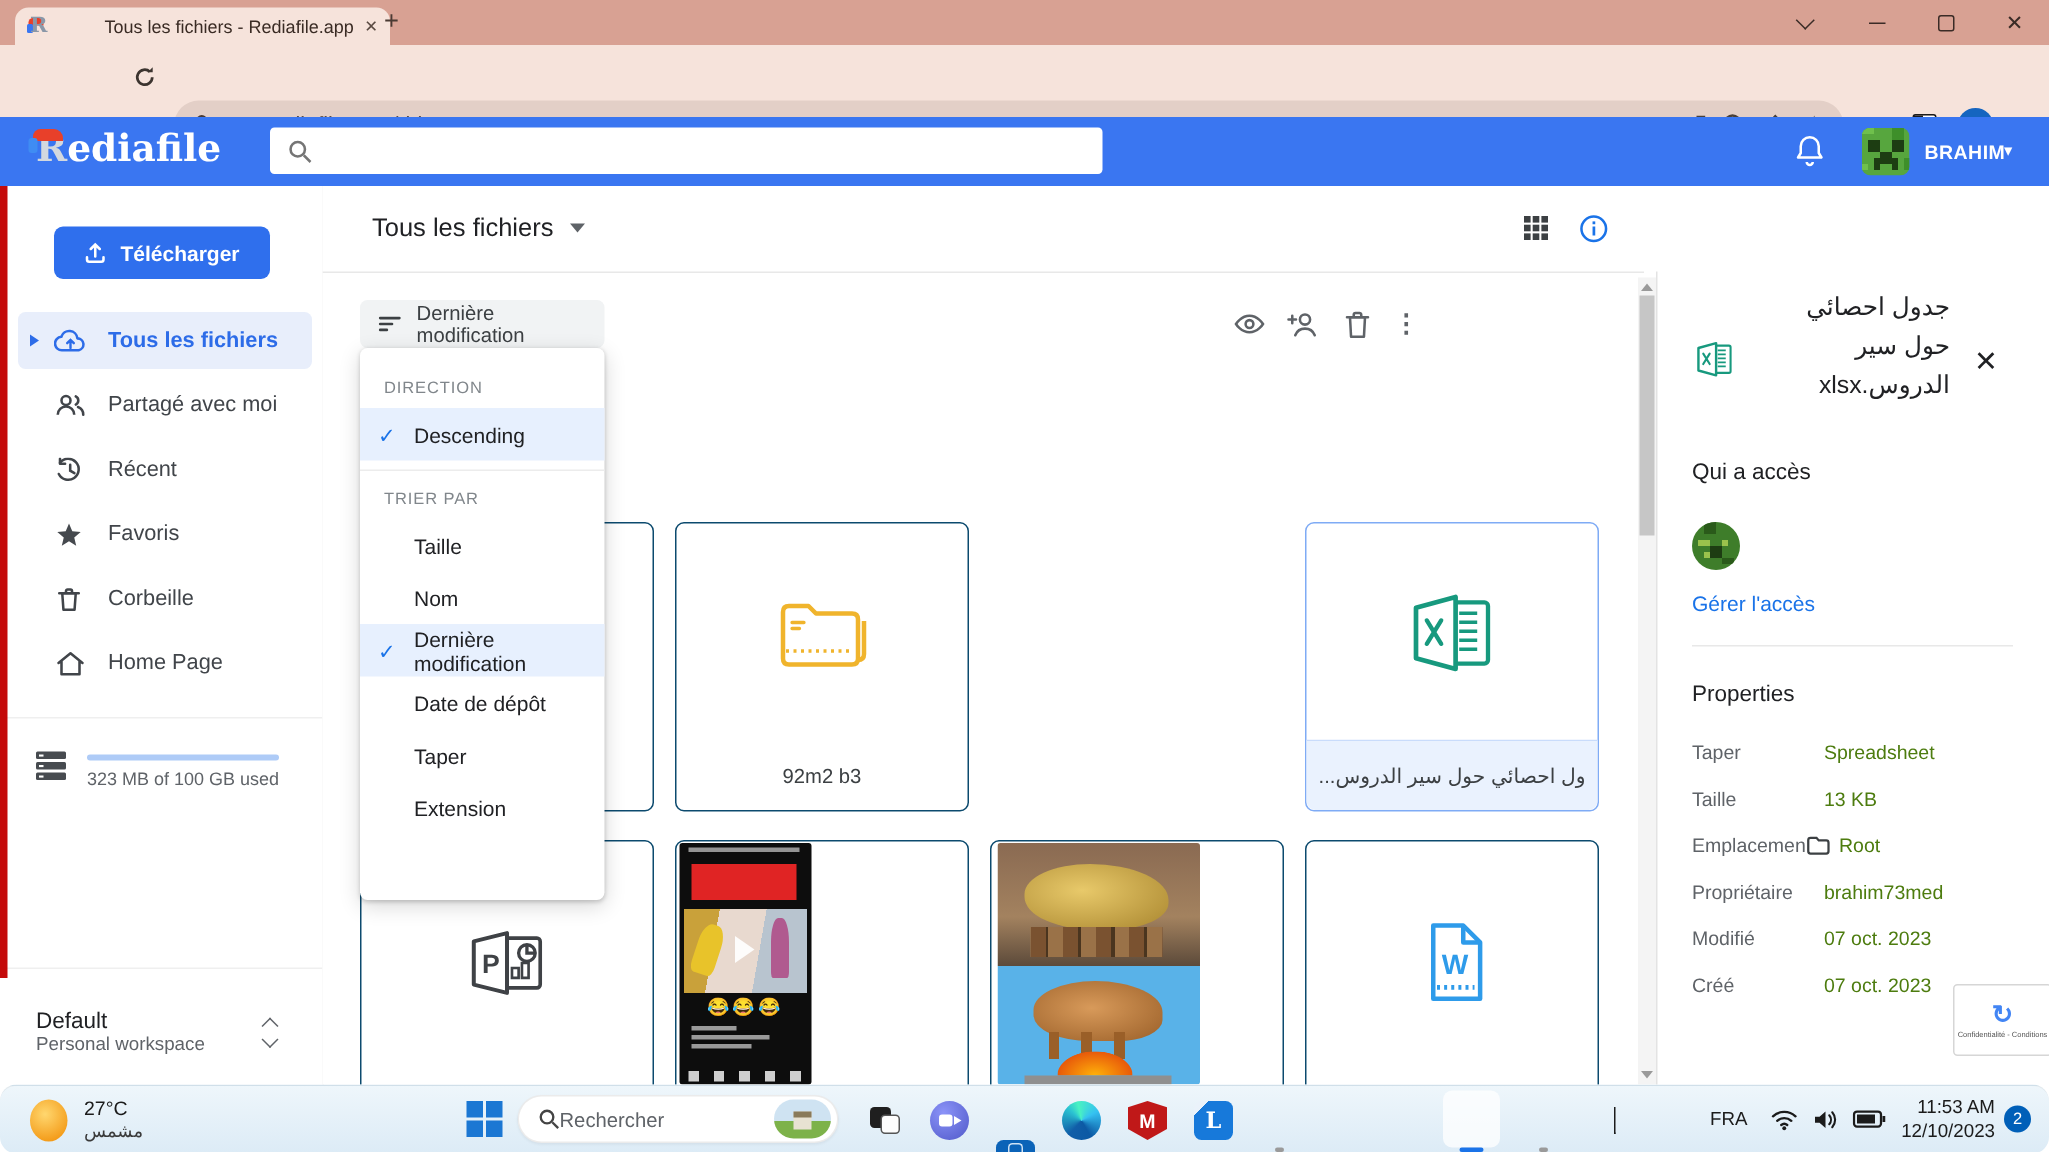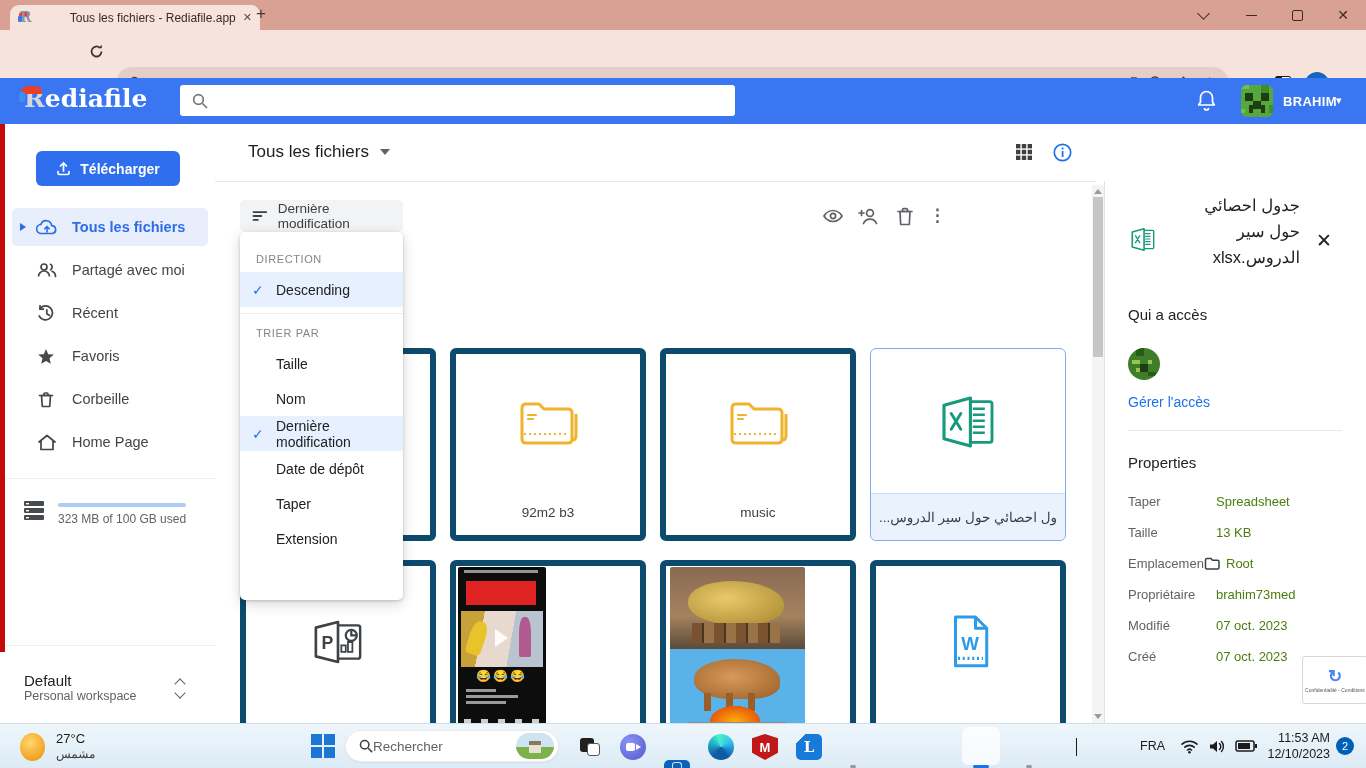--- a/index.html
+++ b/index.html
@@ -81,21 +81,21 @@
   .view-icons{position:absolute;right:32px;top:19px;display:flex;gap:20px;}
 
   
   #scroll{left:877px;top:61px;width:12px;height:538px;background:#f4f4f4;}
   #scroll .thumb{position:absolute;left:1px;top:12px;width:10px;height:160px;background:#c6c6c6;}
   .sc-ar{position:absolute;left:2px;width:0;height:0;border-left:4px solid transparent;border-right:4px solid transparent;}
   .sc-up{top:4px;border-bottom:5px solid #9a9a9a;}
   .sc-dn{bottom:4px;border-top:5px solid #9a9a9a;}
 
   
-  .card{position:absolute;width:196px;height:193px;background:#fff;border:6px solid #0c4a6e;border-radius:6px;box-sizing:border-box;}
+  .card{position:absolute;width:196px;height:193px;background:#fff;border:1px solid #0c4a6e;border-radius:6px;box-sizing:border-box;}
   .card .thumbzone{position:absolute;left:0;top:0;right:0;bottom:46px;display:flex;align-items:center;justify-content:center;}
   .card .label{position:absolute;left:0;right:0;bottom:0;height:46px;display:flex;align-items:center;justify-content:center;
     font-size:13.5px;color:#3c4043;padding:0 10px;white-space:nowrap;overflow:hidden;}
   .card.sel{border:1px solid #7fabf5;}
   .card.sel .label{background:#eaf2fe;border-top:1px solid #c9dcfb;border-radius:0 0 6px 6px;}
 
   
   .tk{position:absolute;left:2px;top:1px;width:88px;height:161px;background:#0d0d0d;border-radius:2px;overflow:hidden;}
   .tk .topline{position:absolute;left:6px;top:3px;width:74px;height:3px;background:#cfcfcf;opacity:.7;}
   .tk .cap{position:absolute;left:8px;top:14px;width:70px;height:24px;background:#e02424;color:#fff;font-size:6px;
@@ -140,21 +140,21 @@
   .p-lab{width:88px;color:#5f6368;white-space:nowrap;overflow:hidden;flex:0 0 88px;}
   .p-val{color:#4d7c0f;white-space:nowrap;display:flex;align-items:center;gap:6px;}
   .x-close{font-size:19px;color:#202124;}
   .p-div{position:absolute;left:24px;width:214px;border-top:1px solid #e8e8e8;}
   #recaptcha{left:1302px;top:656px;width:64px;height:46px;background:#fff;border:1px solid #d6d6d6;border-radius:3px;
     display:flex;flex-direction:column;align-items:center;justify-content:center;z-index:45;}
   #recaptcha .swirl{font-size:17px;color:#4285f4;font-weight:bold;line-height:1;}
   #recaptcha .tiny{font-size:5px;color:#555;margin-top:2px;white-space:nowrap;}
 
   
-  #taskbar{left:0;top:723px;width:1366px;height:45px;background:linear-gradient(#eef6fb,#dcebf6);border-top:1px solid rgba(0,0,0,.05);z-index:60;}
+  #taskbar{left:0;top:723px;width:1366px;height:45px;background:linear-gradient(#eef6fb,#dcebf6);border-top:1px solid rgba(0,0,0,.05);z-index:60;border-radius:11px;}
   .sun{left:20px;top:9px;width:25px;height:28px;border-radius:50%;background:radial-gradient(circle at 40% 35%,#ffd76f,#f08a00);}
   .wtemp{left:56px;top:7px;font-size:13px;color:#1b1b1b;}
   .wcond{left:56px;top:23px;font-size:12px;color:#3a3a3a;}
   .winlogo{left:311px;top:10px;width:24px;height:24px;display:grid;grid-template-columns:11px 11px;grid-gap:2px;}
   .winlogo i{background:#1b77d3;width:11px;height:11px;}
   #tsearch{left:345px;top:6px;width:214px;height:32px;background:#fff;border-radius:16px;border:1px solid rgba(0,0,0,.08);
     display:flex;align-items:center;padding:0 4px 0 13px;box-sizing:border-box;box-shadow:0 1px 2px rgba(0,0,0,.06);}
   #tsearch .ph{flex:1;font-size:13.5px;color:#5f6368;}
   #tsearch .dimg{width:38px;height:26px;border-radius:13px;background:linear-gradient(#cfe3f2 55%,#7db24a 55%);position:relative;overflow:hidden;}
   #tsearch .dimg::after{content:"";position:absolute;left:13px;top:8px;width:12px;height:8px;background:#e8e2d2;border-top:4px solid #8a7a5a;}
@@ -433,35 +433,20 @@
             </g>
             <g stroke="#f0b42c" stroke-width="2.2" stroke-linecap="round">
               <path d="M12 19h8M12 23h5"></path>
             </g>
             <path d="M8 38h44" stroke="#f0b42c" stroke-width="2.2" stroke-dasharray="2 3"></path>
           </svg>
       </div>
       <div class="label">92m2 b3</div>
     </div>
 
-    <div class="card" style="left:445px;top:224px">
-      <div class="thumbzone">
-        <svg width="64" height="52" viewBox="0 0 64 52">
-            <g fill="none" stroke="#f0b42c" stroke-width="3" stroke-linejoin="round">
-              <path d="M6 12q0-4 4-4h13l5 5h24q4 0 4 4v26q0 4-4 4H10q-4 0-4-4z"></path>
-              <path d="M60 18v22q0 4-4 4"></path>
-            </g>
-            <g stroke="#f0b42c" stroke-width="2.2" stroke-linecap="round">
-              <path d="M12 19h8M12 23h5"></path>
-            </g>
-            <path d="M8 38h44" stroke="#f0b42c" stroke-width="2.2" stroke-dasharray="2 3"></path>
-          </svg>
-      </div>
-      <div class="label">music</div>
-    </div>
 
     <div class="card sel" style="left:655px;top:224px">
       <div class="thumbzone">
         <svg width="68" height="60" viewBox="0 0 56 50">
           <rect x="28" y="8" width="20" height="34" rx="2" fill="#fff" stroke="#17997e" stroke-width="2.4"></rect>
           <g stroke="#17997e" stroke-width="2">
               <path d="M32 14h10M32 19h10M32 24h10M32 29h10M32 34h10"></path>
             </g>
           <path d="M8 11L30 5v40L8 39z" fill="#fff" stroke="#17997e" stroke-width="2.6" stroke-linejoin="round"></path>
           <path d="M14 18l8 13M22 18l-8 13" stroke="#17997e" stroke-width="2.4" stroke-linecap="round"></path>

